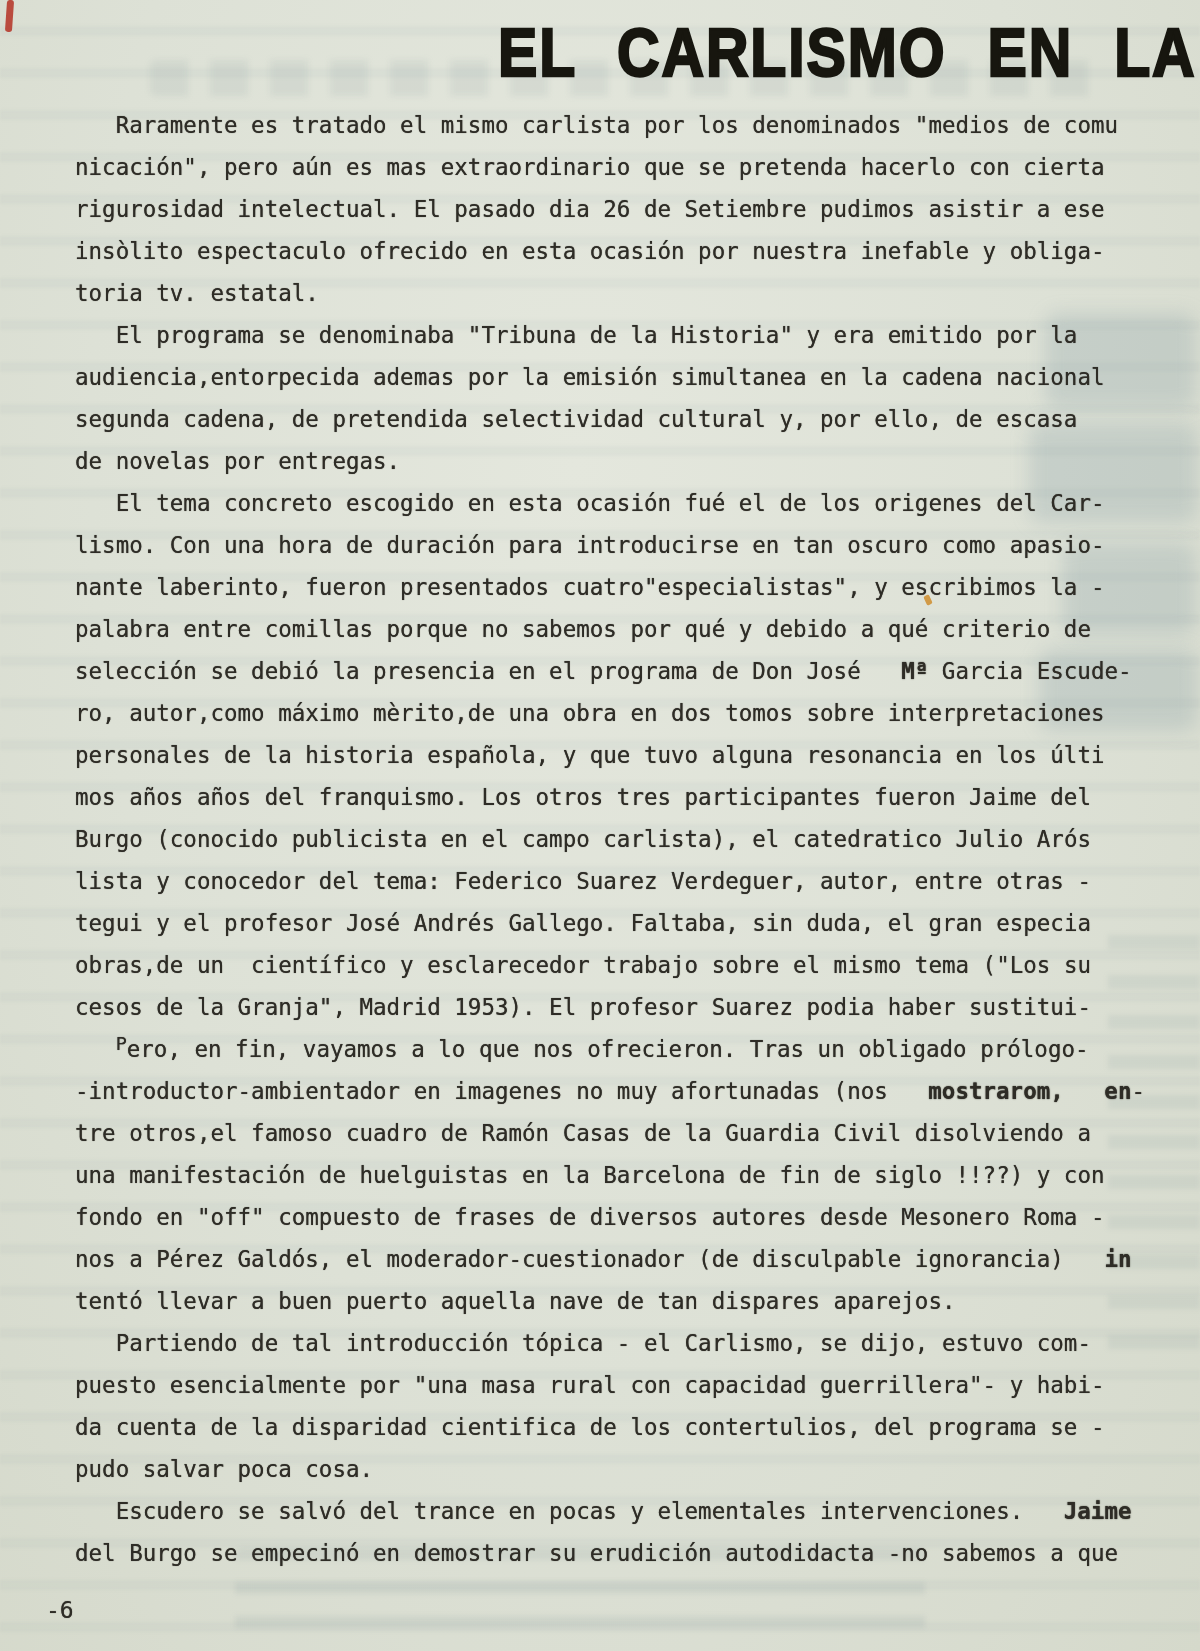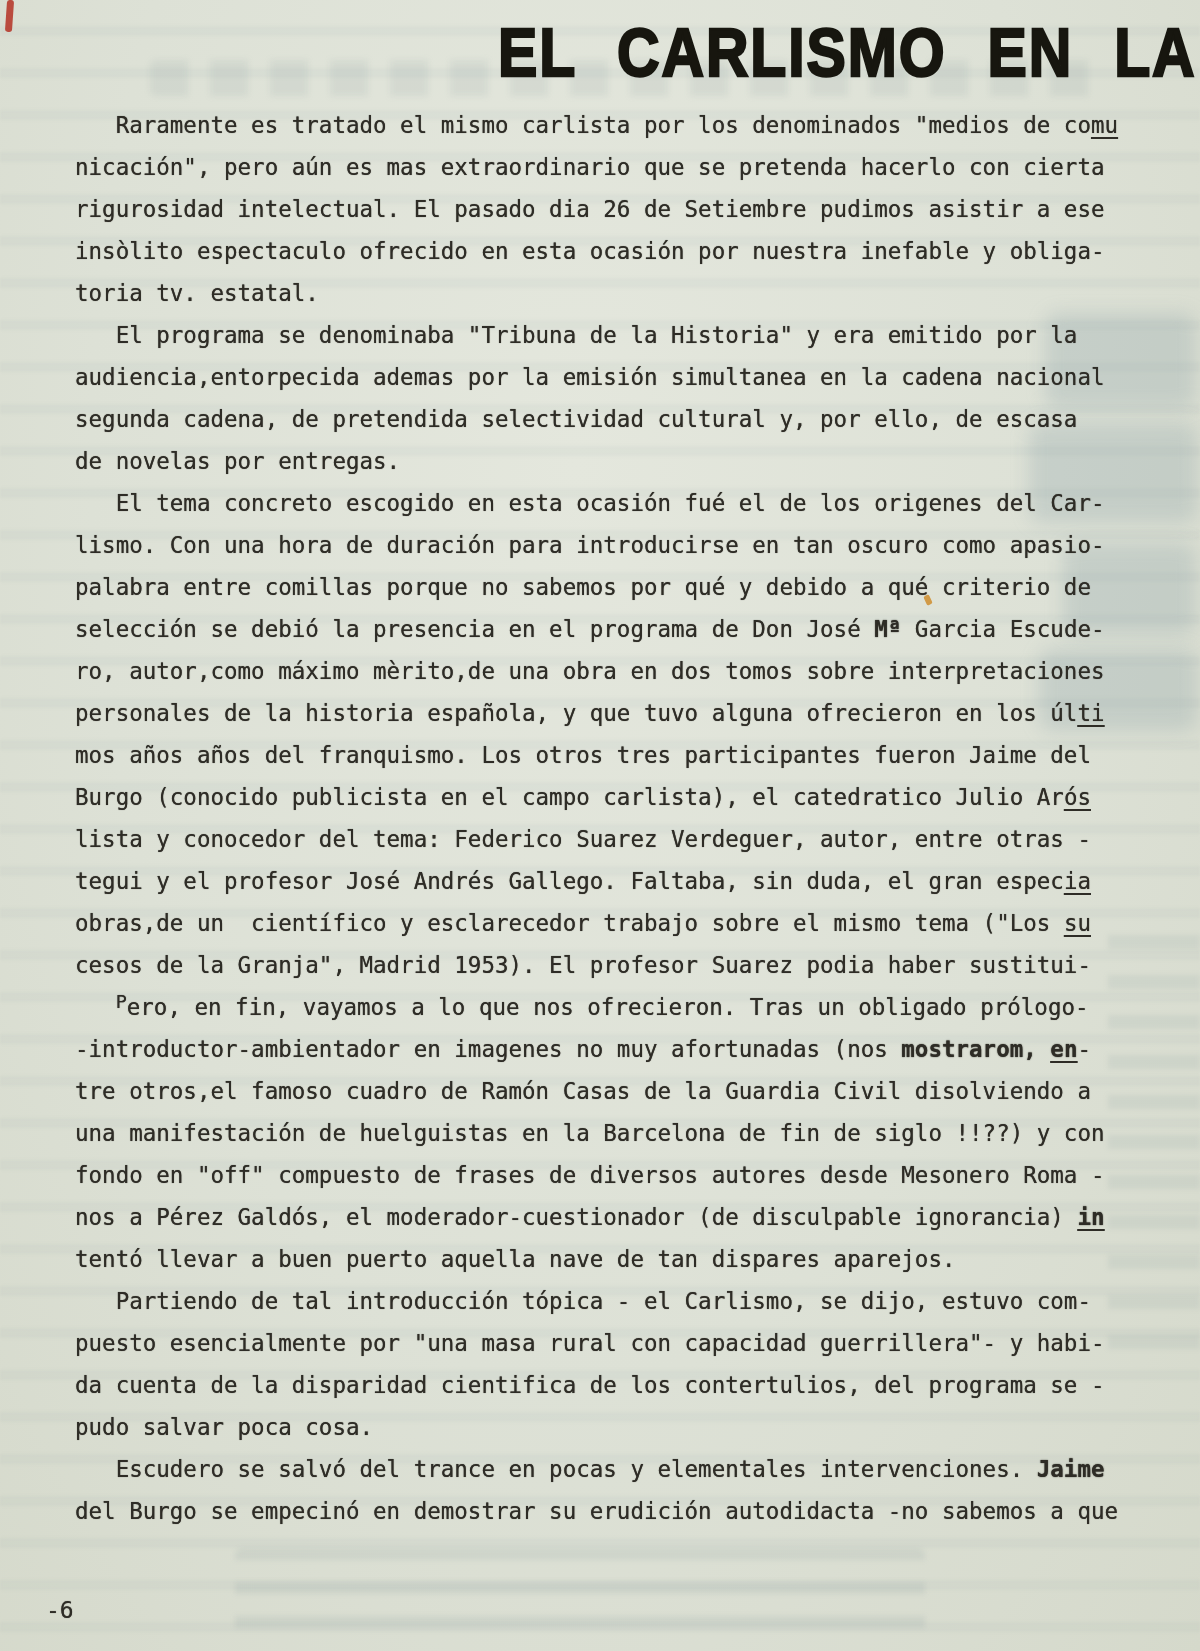--- a/index.html
+++ b/index.html
@@ -81,27 +81,27 @@
     font-size:22.5px;
     line-height:42px;
     color:#2e2c26;
     text-shadow:0 0 0.8px rgba(44,42,36,0.85);
   }
   .typed-body .line{
     white-space:pre;
     height:42px;
   }
   .typed-body .u{
-    text-decoration:underline;
     text-underline-offset:4px;
     text-decoration-thickness:2px;
   }
   .typed-body .b{
     font-weight:bold;
     text-shadow:0 0 1.3px rgba(30,28,22,0.95);
+    margin-left:27px;
   }
   .typed-body .r{
     position:relative;top:-7px;font-size:0.82em;
   }
   .page-number{
     position:absolute;left:46px;top:1597px;
     font-size:23px;color:#2e2c26;
     text-shadow:0 0 0.8px rgba(44,42,36,0.85);
     white-space:pre;
   }
@@ -132,24 +132,25 @@
       <div class="line"><span>nicación", pero aún es mas extraordinario que se pretenda hacerlo con cierta</span></div>
       <div class="line"><span>rigurosidad intelectual. El pasado dia 26 de Setiembre pudimos asistir a ese</span></div>
       <div class="line"><span>insòlito espectaculo ofrecido en esta ocasión por nuestra inefable y obliga-</span></div>
       <div class="line"><span>toria tv. estatal.</span></div>
       <div class="line"><span>   El programa se denominaba "Tribuna de la Historia" y era emitido por la</span></div>
       <div class="line"><span>audiencia,entorpecida ademas por la emisión simultanea en la cadena nacional</span></div>
       <div class="line"><span>segunda cadena, de pretendida selectividad cultural y, por ello, de escasa</span></div>
       <div class="line"><span>de novelas por entregas.</span></div>
       <div class="line"><span>   El tema concreto escogido en esta ocasión fué el de los origenes del Car-</span></div>
       <div class="line"><span>lismo. Con una hora de duración para introducirse en tan oscuro como apasio-</span></div>
+      <div class="line"><span>nante laberinto, fueron presentados cuatro"especialistas", y escribimos la -</span></div>
       <div class="line"><span>palabra entre comillas porque no sabemos por qué y debido a qué criterio de</span></div>
       <div class="line"><span>selección se debió la presencia en el programa de Don José </span><span class="b">Mª</span><span> Garcia Escude-</span></div>
       <div class="line"><span>ro, autor,como máximo mèrito,de una obra en dos tomos sobre interpretaciones</span></div>
-      <div class="line"><span>personales de la historia española, y que tuvo alguna ofrecieron en los úl</span><span class="u">ti</span></div>
+      <div class="line"><span>personales de la historia española, y que tuvo alguna resonancia en los úl</span><span class="u">ti</span></div>
       <div class="line"><span>mos años años del franquismo. Los otros tres participantes fueron Jaime del</span></div>
       <div class="line"><span>Burgo (conocido publicista en el campo carlista), el catedratico Julio Ar</span><span class="u">ós</span></div>
       <div class="line"><span>lista y conocedor del tema: Federico Suarez Verdeguer, autor, entre otras -</span></div>
       <div class="line"><span>tegui y el profesor José Andrés Gallego. Faltaba, sin duda, el gran espec</span><span class="u">ia</span></div>
       <div class="line"><span>obras,de un  científico y esclarecedor trabajo sobre el mismo tema ("Los </span><span class="u">su</span></div>
       <div class="line"><span>cesos de la Granja", Madrid 1953). El profesor Suarez podia haber sustitui-</span></div>
       <div class="line"><span>   </span><span class="r">P</span><span>ero, en fin, vayamos a lo que nos ofrecieron. Tras un obligado prólogo-</span></div>
       <div class="line"><span>-introductor-ambientador en imagenes no muy afortunadas (nos </span><span class="b">mostrarom,</span><span> </span><span class="u b">en</span><span>-</span></div>
       <div class="line"><span>tre otros,el famoso cuadro de Ramón Casas de la Guardia Civil disolviendo a</span></div>
       <div class="line"><span>una manifestación de huelguistas en la Barcelona de fin de siglo !!??) y con</span></div>

